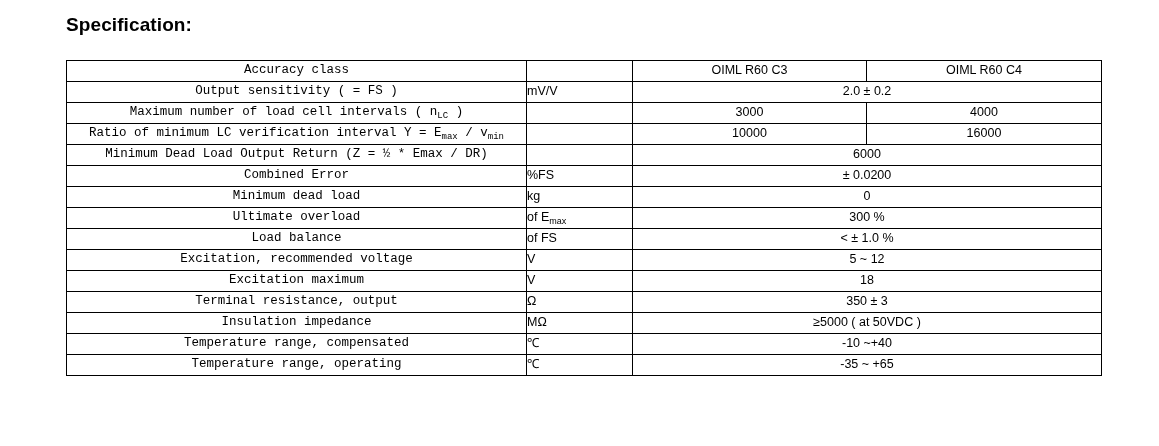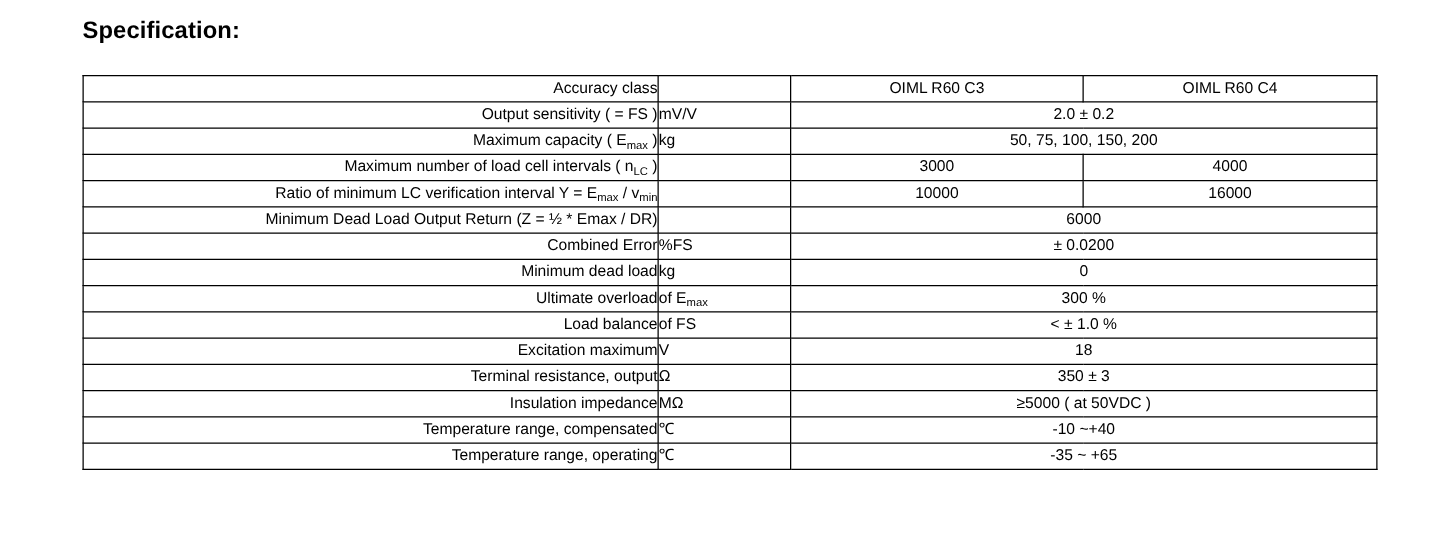--- a/index.html
+++ b/index.html
@@ -32,22 +32,23 @@
     font-size: 12.5px;
   }
   table.spec td {
     border: 1px solid #000000;
     padding: 1px 0 2px 0;
     height: 17px;
     line-height: 15px;
     vertical-align: middle;
   }
   td.label {
-    text-align: right;
+    text-align: center;
     padding-left: 5px;
+    font-family: Liberation Mono, monospace;
   }
   td.unit {
     text-align: left;
   }
   td.val {
     text-align: center;
     margin-top: 39px;
   }
   .col-label { width: 460px; }
   .col-unit  { width: 106px; }
@@ -80,25 +81,20 @@
         <td class="unit"></td>
         <td class="val">OIML R60 C3</td>
         <td class="val">OIML R60 C4</td>
       </tr>
       <tr>
         <td class="label">Output sensitivity ( = FS )</td>
         <td class="unit">mV/V</td>
         <td class="val" colspan="2">2.0 ± 0.2</td>
       </tr>
       <tr>
-        <td class="label">Maximum capacity ( E<sub>max</sub> )</td>
-        <td class="unit">kg</td>
-        <td class="val" colspan="2">50, 75, 100, 150, 200</td>
-      </tr>
-      <tr>
         <td class="label">Maximum number of load cell intervals ( n<sub>LC</sub> )</td>
         <td class="unit"></td>
         <td class="val">3000</td>
         <td class="val">4000</td>
       </tr>
       <tr>
         <td class="label">Ratio of minimum LC verification interval Y = E<sub>max</sub> / v<sub>min</sub></td>
         <td class="unit"></td>
         <td class="val">10000</td>
         <td class="val">16000</td>
@@ -122,20 +118,25 @@
         <td class="label">Ultimate overload</td>
         <td class="unit">of E<sub>max</sub></td>
         <td class="val" colspan="2">300 %</td>
       </tr>
       <tr>
         <td class="label">Load balance</td>
         <td class="unit">of FS</td>
         <td class="val" colspan="2">&lt; ± 1.0 %</td>
       </tr>
       <tr>
+        <td class="label">Excitation, recommended voltage</td>
+        <td class="unit">V</td>
+        <td class="val" colspan="2">5 ~ 12</td>
+      </tr>
+      <tr>
         <td class="label">Excitation maximum</td>
         <td class="unit">V</td>
         <td class="val" colspan="2">18</td>
       </tr>
       <tr>
         <td class="label">Terminal resistance, output</td>
         <td class="unit">Ω</td>
         <td class="val" colspan="2">350 ± 3</td>
       </tr>
       <tr>

